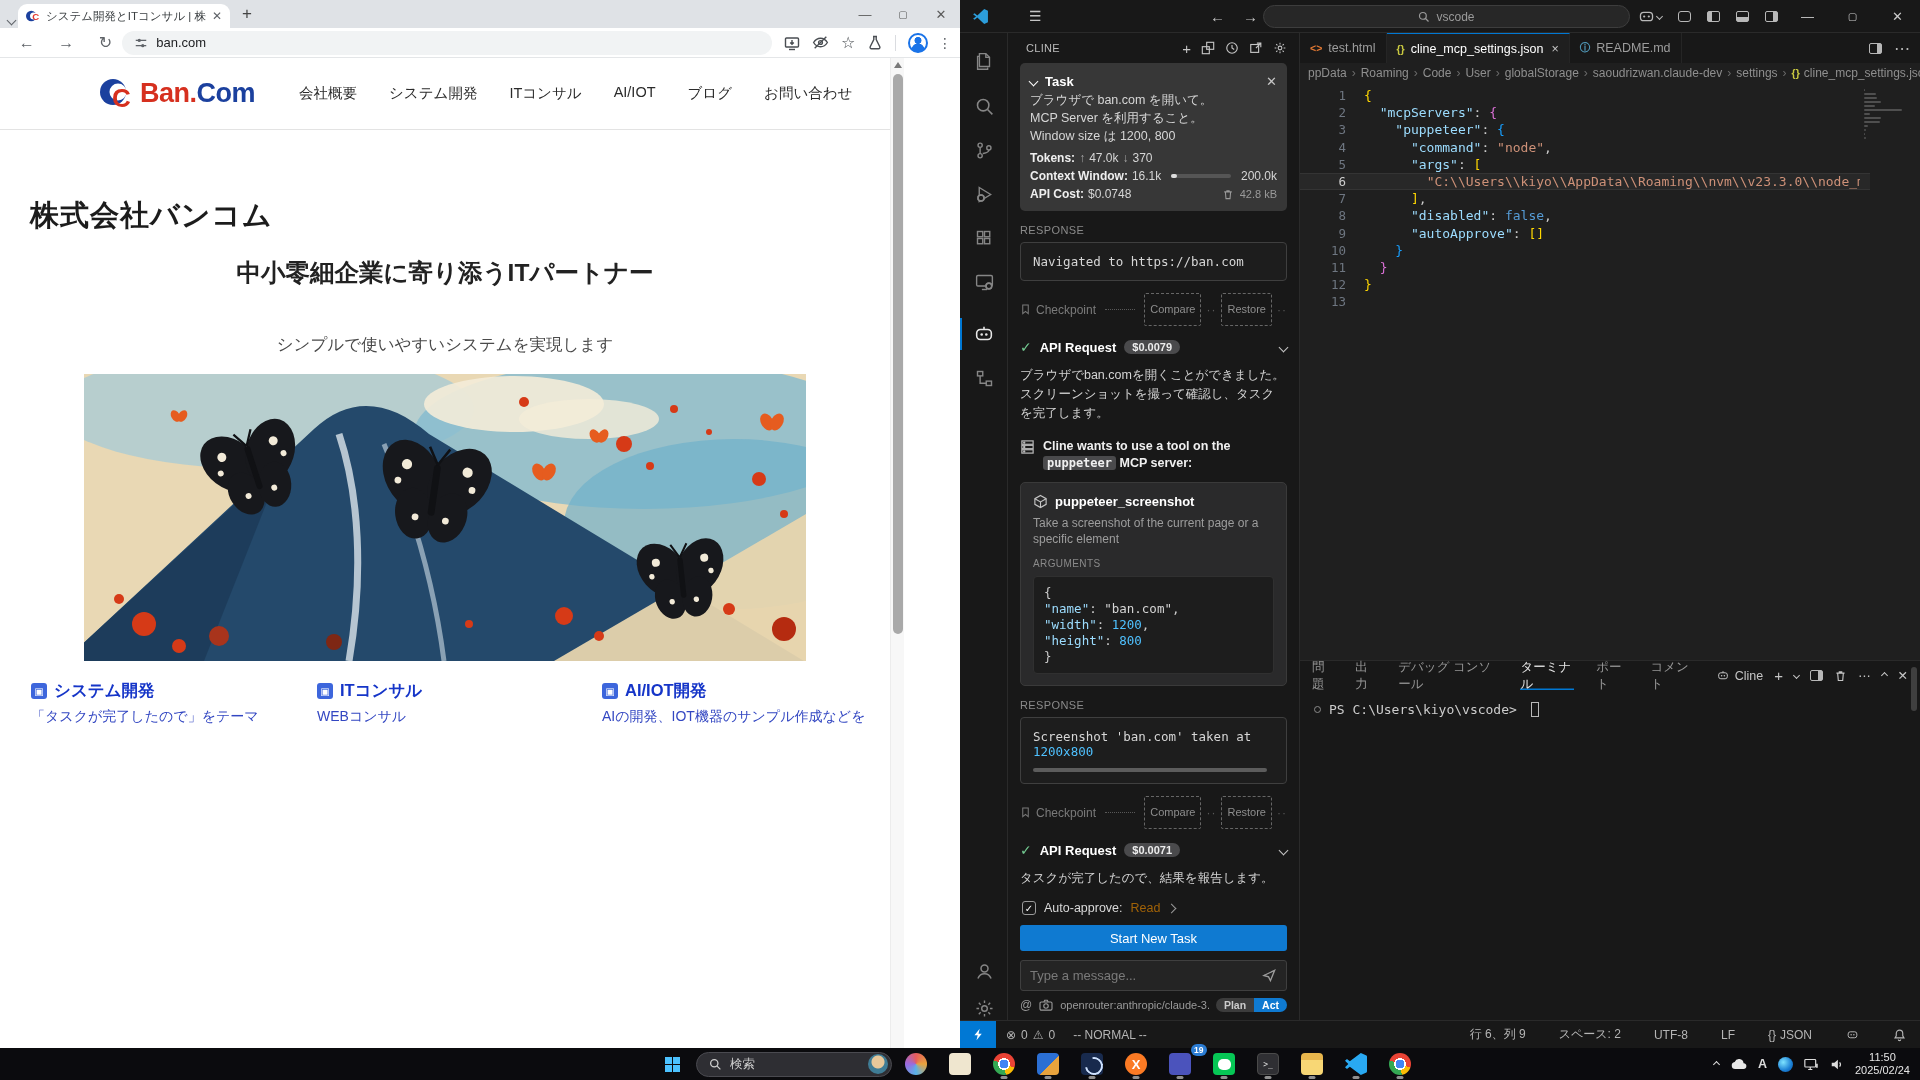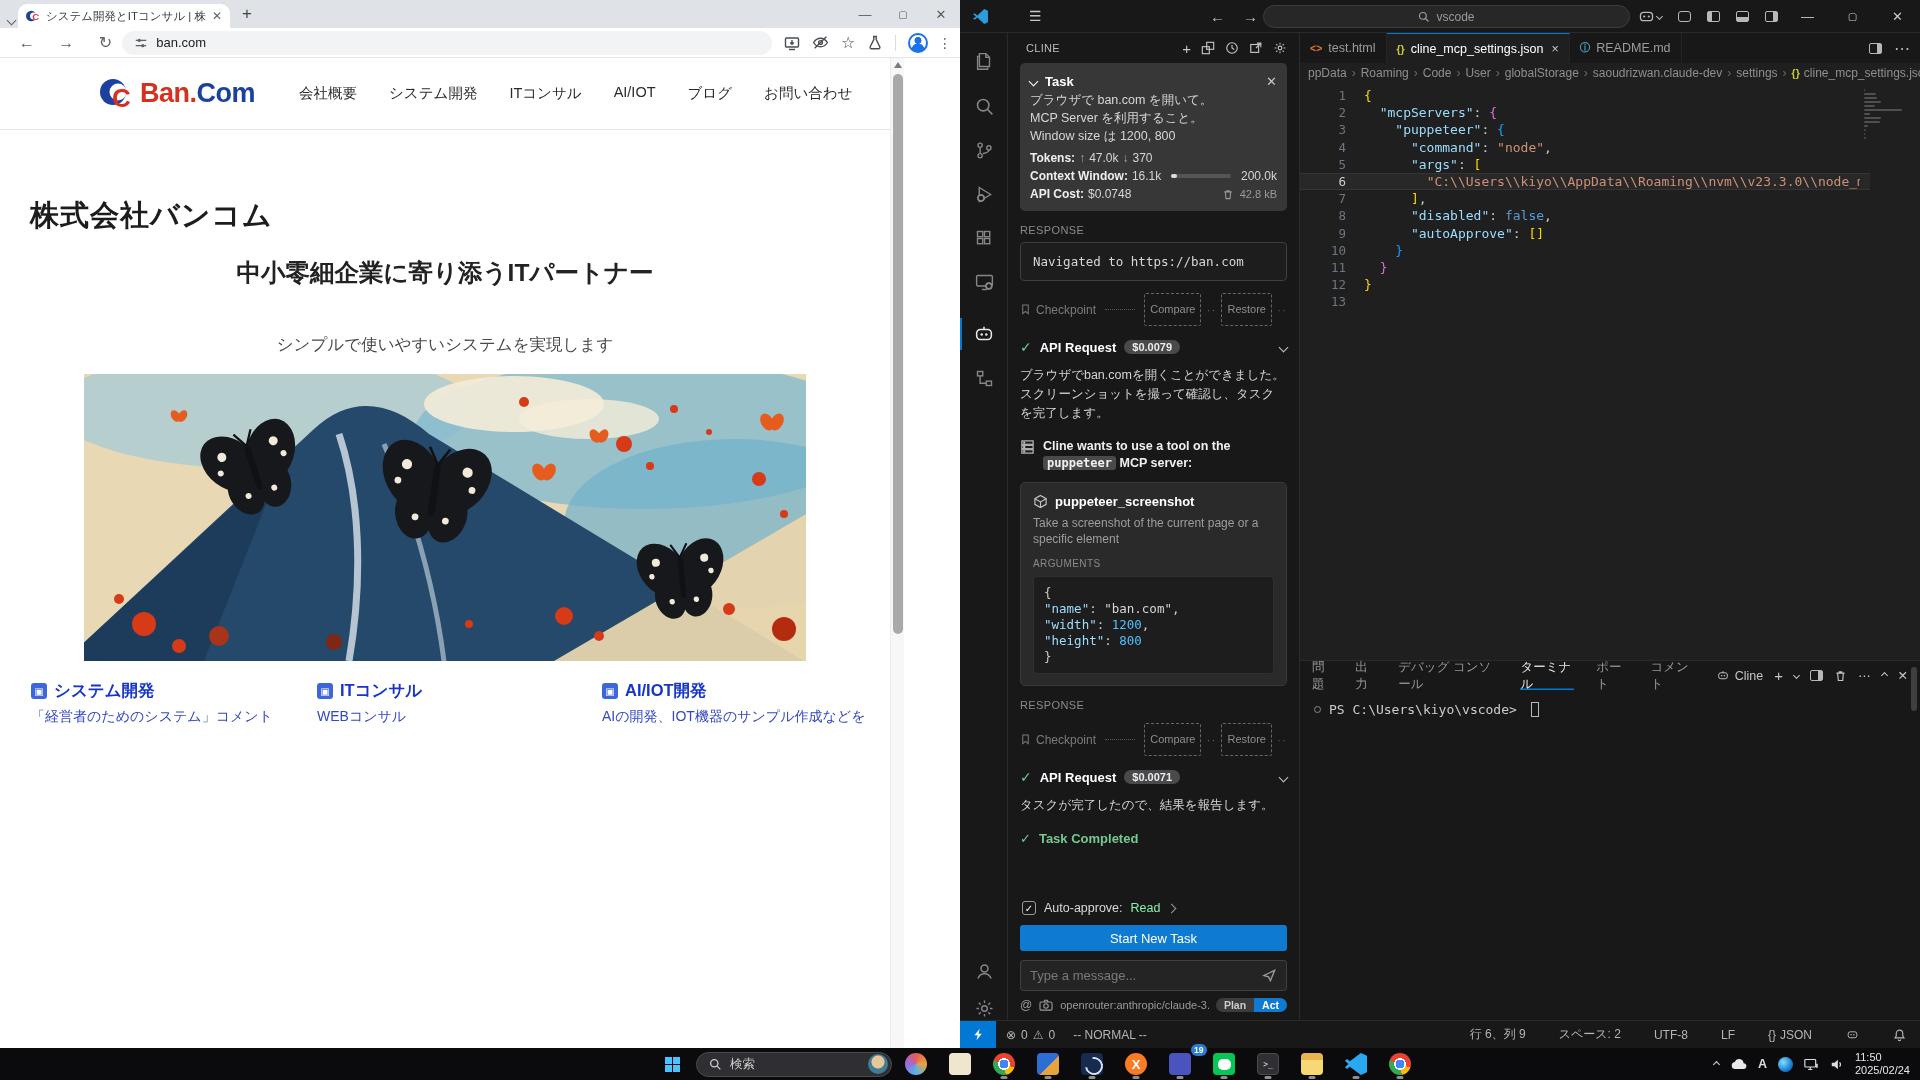--- a/index.html
+++ b/index.html
@@ -107,21 +107,21 @@
   .c-tool .td{margin-top:6px;font-size:12px;line-height:16px;color:#9d9d9d;}
   .c-tool .al{margin-top:11px;font-size:10px;color:#8a8a8a;letter-spacing:.4px;}
   .c-args{margin-top:7px;background:#1d1d1d;border:1px solid #303030;border-radius:4px;padding:8px 10px;font-size:12.5px;line-height:16px;}
   .key{color:#9cdcfe;} .str{color:#ce9178;} .num{color:#4fc1ff;} .kw{color:#569cd6;} .pun{color:#cccccc;} .val{color:#d6d6d6;}
   .b1{color:#ffd700;} .b2{color:#da70d6;} .b3{color:#179fff;}
   .c-done{margin-top:16px;display:flex;align-items:center;gap:8px;color:#73c991;font-size:13px;font-weight:bold;}
   .c-bottom{padding:0 12px 8px;}
   .c-auto{display:flex;align-items:center;gap:8px;margin:10px 2px 0;}
   .cb{width:14px;height:14px;border:1px solid #9a9a9a;border-radius:3px;color:#fff;font-size:10px;display:flex;align-items:center;justify-content:center;}
   .c-auto .l1{font-size:12.5px;color:#d9d9d9;}
-  .c-auto .l2{font-size:12.5px;color:#86efac;text-align:right;}
+  .c-auto .l2{font-size:12.5px;color:#a16207;text-align:right;}
   .c-start{margin-top:10px;height:26px;background:#0f7ad1;border-radius:3px;color:#fff;font-size:13px;display:flex;align-items:center;justify-content:center;}
   .c-input{margin-top:9px;height:31px;background:#242424;border:1px solid #3f3f3f;border-radius:3px;display:flex;align-items:center;padding:0 9px;}
   .c-input input{flex:1;background:transparent;border:none;outline:none;color:#d0d0d0;font-size:13px;font-family:inherit;}
   .c-input input::placeholder{color:#7a7a7a;}
   .c-input .send{color:#9d9d9d;}
   .c-model{display:flex;align-items:center;gap:7px;margin-top:7px;color:#9a9a9a;}
   .c-model .at{font-size:12px;}
   .c-model .m{font-size:11px;white-space:nowrap;overflow:hidden;flex:1;}
   .c-model .tg{display:flex;}
   .c-model .tg span{font-size:10.5px;font-weight:bold;padding:1px 8px;}
@@ -192,21 +192,21 @@
   .ti-xampp{border-radius:50%;background:#fb7a24;color:#fff;display:flex;align-items:center;justify-content:center;font-weight:bold;font-size:13px;}
   .ti-teams{background:#4b53bc;display:flex;align-items:center;justify-content:center;color:#fff;font-size:11px;}
   .ti-line{background:#06c755;display:flex;align-items:center;justify-content:center;}
   .ti-line::before{content:"";width:13px;height:11px;background:#fff;border-radius:5px;}
   .ti-term{background:#2f2f33;border:1px solid #4a4a4a;color:#ddd;font-size:8px;display:flex;align-items:center;justify-content:center;font-family:"DejaVu Sans Mono",monospace;}
   .ti-folder{background:linear-gradient(#e8b64c 30%,#f8d775 30%);}
   .ti-vscode{background:#29a9f2;clip-path:polygon(72% 0,100% 13%,100% 87%,72% 100%,22% 62%,9% 73%,0 65%,15% 50%,0 35%,9% 27%,22% 38%);}
   .tb-tray{position:absolute;right:10px;display:flex;align-items:center;gap:11px;color:#dddddd;}
   .tb-tray .ime{font-size:12.5px;font-weight:bold;}
   .tb-edge{width:15px;height:15px;border-radius:50%;background:radial-gradient(circle at 35% 35%,#7ee3ff,#1b7fd4 60%,#0a4d9b);}
-  .tb-clock{text-align:left;font-size:11px;line-height:13px;color:#e5e5e5;}
+  .tb-clock{text-align:center;font-size:11px;line-height:13px;color:#e5e5e5;}
 </style>
 </head>
 <body>
 
 <div id="screen">
 
   <div id="browser">
     <div class="b-tabstrip">
       <span class="b-tabchv"><span class="chv d"></span></span>
       <div class="b-tab">
@@ -348,21 +348,21 @@
         <use href="#sbfly" transform="translate(95 42) scale(.7)"></use>
       </svg>
 
       <div class="s-feats">
 
           <div class="s-feat" style="left: 31px;">
             <div class="frow">
               <span class="fic f-sys">▣</span>
               <span>システム開発</span>
             </div>
-            <div class="fdesc">「経営者のためのシステム」コメント</div>
+            <div class="fdesc">「タスクが完了したので」をテーマ</div>
           </div>
 
           <div class="s-feat" style="left: 317px;">
             <div class="frow">
               <span class="fic f-con">▣</span>
               <span>ITコンサル</span>
             </div>
             <div class="fdesc">WEBコンサル</div>
           </div>
 
@@ -604,20 +604,26 @@
           <div class="c-args mono" id="args">
               <div><span class="pun">{</span></div>
               <div><span class="key">  "name"</span><span class="pun">: </span><span class="val">"ban.com"</span><span class="pun">,</span></div>
               <div><span class="key">  "width"</span><span class="pun">: </span><span class="num">1200</span><span class="pun">,</span></div>
               <div><span class="key">  "height"</span><span class="pun">: </span><span class="num">800</span></div>
               <div><span class="pun">}</span></div>
             </div>
         </div>
 
         <div class="c-lab">RESPONSE</div>
+        <div class="c-box mono">
+          <div id="resp2">
+              <div><span>Screenshot 'ban.com' taken at </span><span class="num">1200x800</span></div>
+            </div>
+          <div class="hscroll"></div>
+        </div>
 
         <div class="c-chk">
           <svg class="i" width="11" height="13" viewBox="0 0 16 16" fill="none" stroke="currentColor" stroke-width="1.5">
               <path d="M4 1.5h8V14l-4-3.2L4 14z"></path>
             </svg>
           <span>Checkpoint</span>
           <span class="lead"></span>
           <span class="c-chip">Compare</span>
           <span class="dd">··</span>
           <span class="c-chip">Restore</span>

